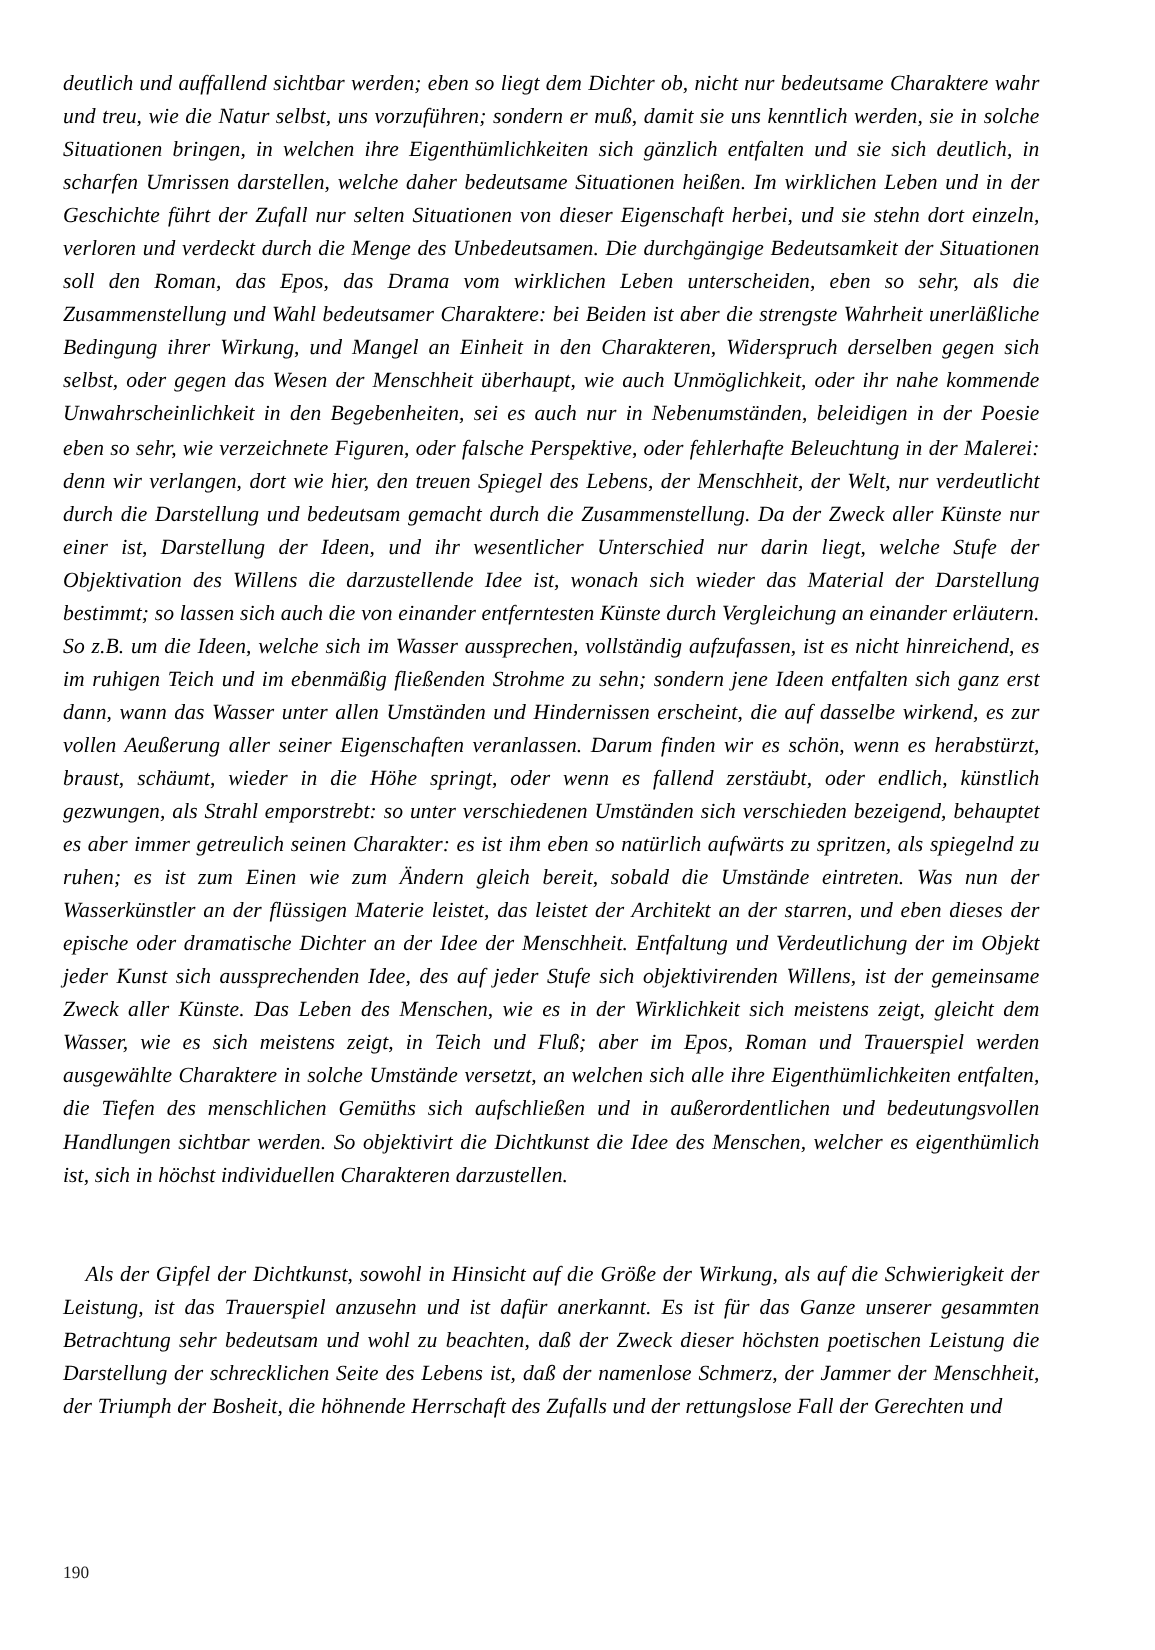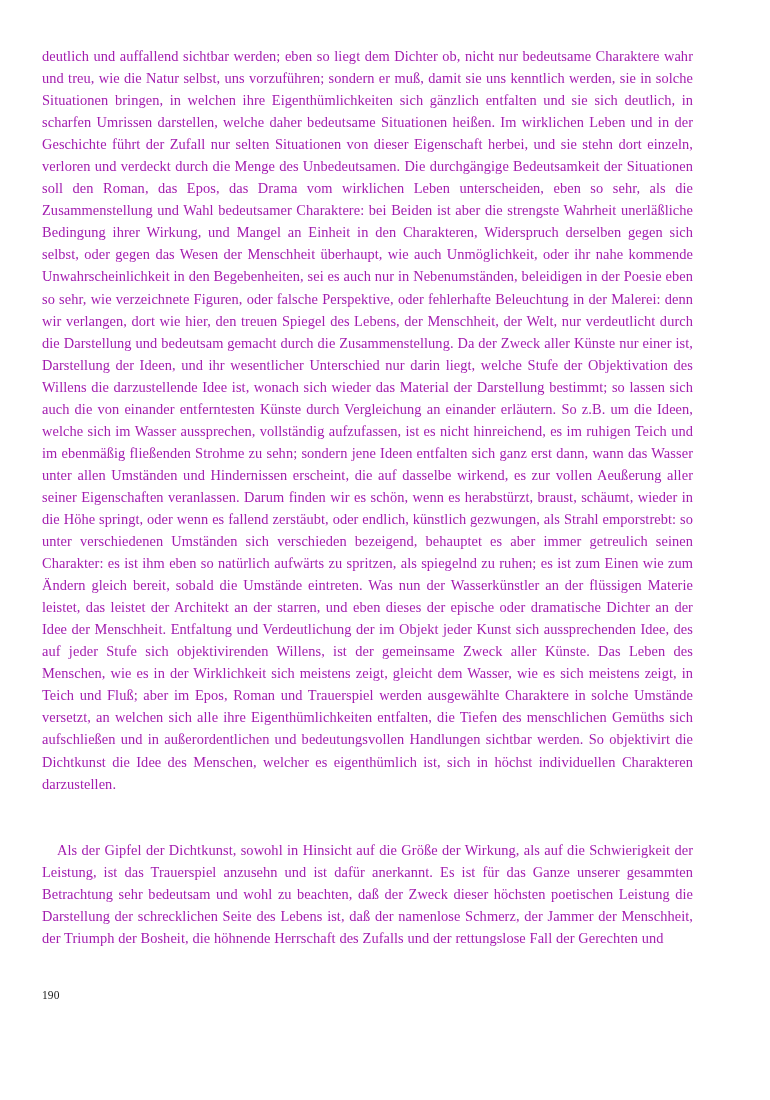--- a/index.html
+++ b/index.html
@@ -33,37 +33,38 @@
     margin: 0;
     padding: 0;
     font-size: 14.4px;
     line-height: 22.05px;
     text-align: justify;
     text-justify: inter-word;
     hyphens: none;
     -webkit-hyphens: none;
     letter-spacing: 0.005em;
     word-spacing: 0.005em;
-    color: #a21caf;
+    color: #000000;
+    font-style: italic;
   }
   .para + .para {
     margin-top: 0;
   }
   .para.indented {
     text-indent: 15px;
   }
   
   .para:last-of-type {
     text-align: justify;
     margin-top: 44px;
   }
   .page-number {
     position: absolute;
     left: 42px;
-    top: 988px;
+    top: 1042px;
     font-size: 11.5px;
     line-height: 14px;
     color: #1a1a1a;
     font-family: "Liberation Serif", "DejaVu Serif", serif;
     letter-spacing: 0.01em;
   }
 </style>
 </head>
 <body>
 

